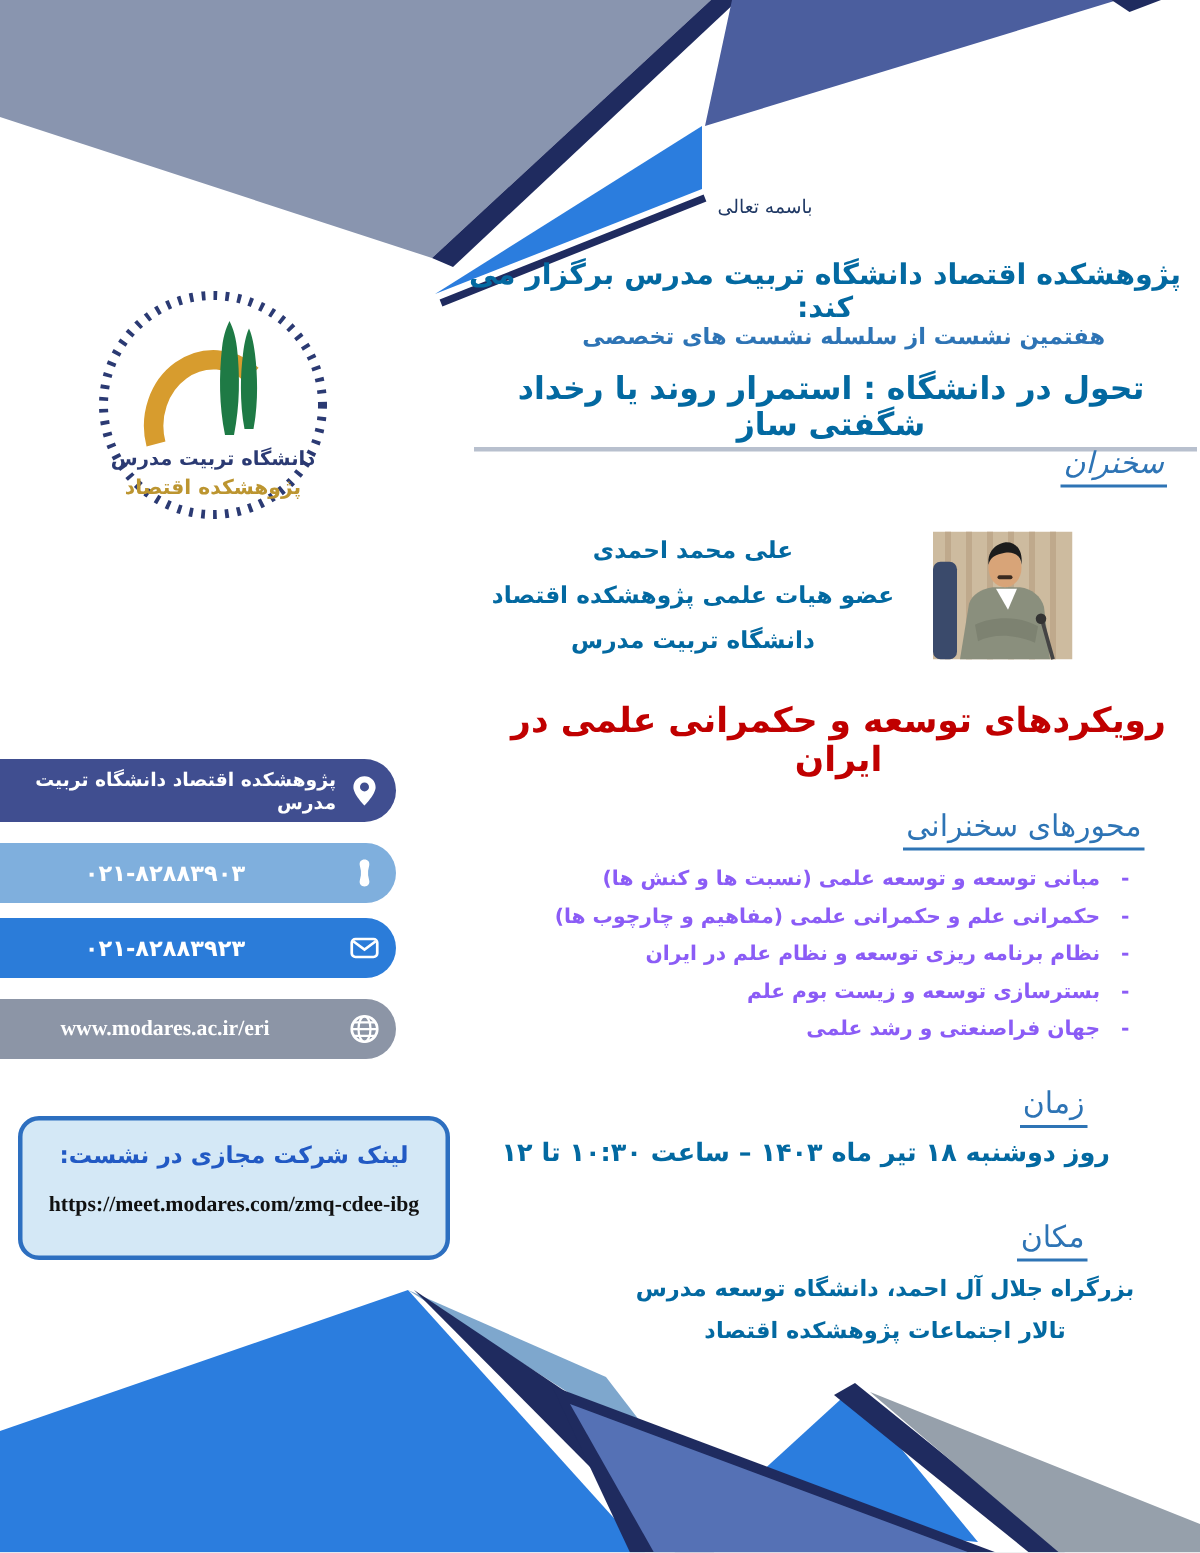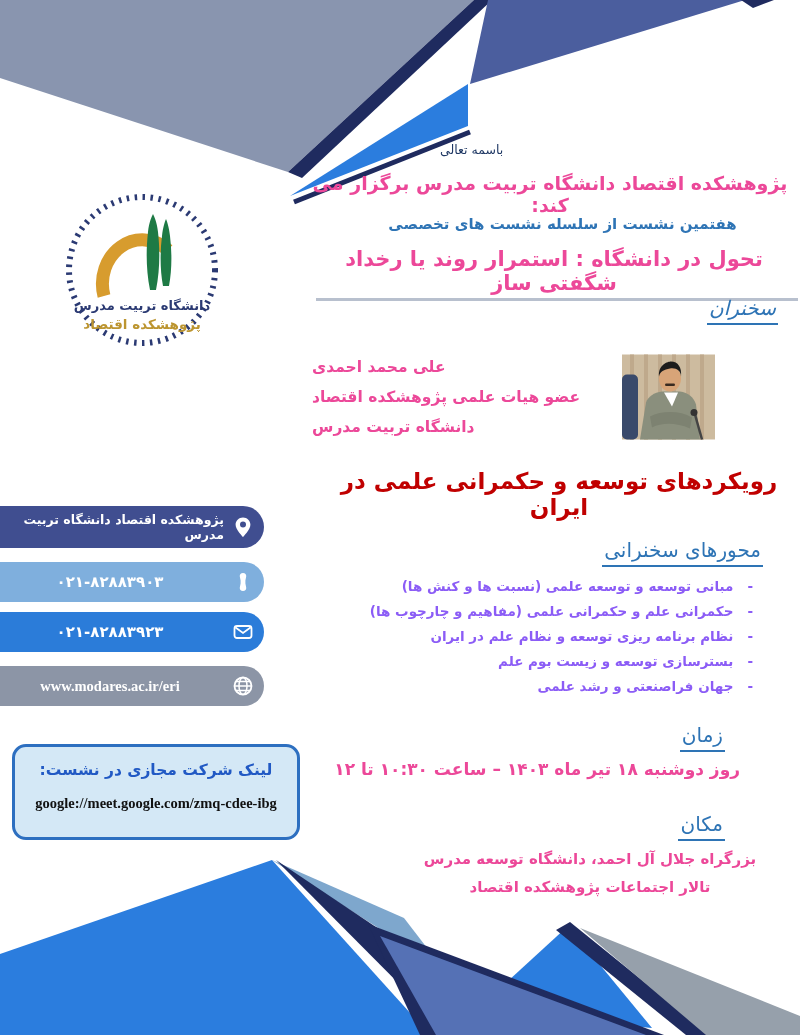--- a/index.html
+++ b/index.html
@@ -1,36 +1,36 @@
 <!DOCTYPE html>
 <html lang="fa"><head>
 <meta charset="utf-8">
 <style>
   html,body{margin:0;padding:0;background:#e8e8e8;}
   .page{position:relative;width:800px;height:1035px;margin:0 auto;background:#ffffff;overflow:hidden;
         font-family:"DejaVu Sans",sans-serif;}
   .abs{position:absolute;}
-  .navy{color:#ec4899;}
+  .navy{color:#0369a1;}
   .ctr{text-align:center;}
   .rtl{direction:rtl;unicode-bidi:embed;}
   .b{font-weight:bold;}
 
-  .bismillah{top:142px;left:440px;width:140px;font-size:12.5px;color:#1f3864;text-align:left;}
+  .bismillah{top:130px;left:440px;width:140px;font-size:12.5px;color:#1f3864;text-align:center;}
   .organizer{top:172px;left:310px;width:480px;font-size:19px;}
   .series{top:215px;left:330px;width:465px;font-size:15px;color:#2e74b5;}
   .session-title{top:247px;left:308px;width:492px;font-size:21px;}
   .divider{top:298px;left:316px;width:482px;height:3px;background:#b8c0ce;}
 
   .sec-head{color:#2e74b5;font-size:20px;border-bottom:2px solid #2e74b5;padding:0 2px 3px 2px;}
   .h-speaker{top:296px;right:22px;font-style:italic;}
   .h-topics{top:538px;right:37px;}
   .h-time{top:723px;right:75px;}
   .h-place{top:812px;right:75px;}
 
-  .speaker-info{top:352px;right:188px;width:300px;font-size:15.5px;line-height:30px;text-align:left;}
+  .speaker-info{top:352px;right:188px;width:300px;font-size:15.5px;line-height:30px;text-align:center;}
   .photo{top:354px;left:622px;width:93px;height:86px;}
 
   .talk-title{top:468px;left:320px;width:478px;font-size:23px;color:#c00000;}
 
   .topics-list{top:574px;right:47px;width:500px;list-style:none;margin:0;padding:0;
                font-size:13.5px;line-height:25px;font-weight:bold;color:#8b5cf6;text-align:right;}
   .topics-list li::before{content:"-";margin-left:14px;}
 
   .time-value{top:759px;left:320px;width:420px;font-size:17px;text-align:right;}
   .place-lines{top:845px;left:390px;width:400px;font-size:15px;line-height:28px;}
@@ -181,16 +181,16 @@
     <svg class="icon" viewBox="0 0 22 22">
       <circle cx="11" cy="11" r="8.5" fill="none" stroke="#ffffff" stroke-width="1.8"></circle>
       <ellipse cx="11" cy="11" rx="4" ry="8.5" fill="none" stroke="#ffffff" stroke-width="1.5"></ellipse>
       <path d="M2.5,11 L19.5,11 M4,6.5 L18,6.5 M4,15.5 L18,15.5" stroke="#ffffff" stroke-width="1.5"></path>
     </svg>
     <div class="txt url">www.modares.ac.ir/eri</div>
   </div>
 
   <div class="abs linkbox">
     <div class="ttl rtl">لینک شرکت مجازی در نشست:</div>
-    <div class="lurl">google://meet.google.com/zmq-cdee-ibg</div>
+    <div class="lurl">https://meet.modares.com/zmq-cdee-ibg</div>
   </div>
 
 </div>
 
 </body></html>

